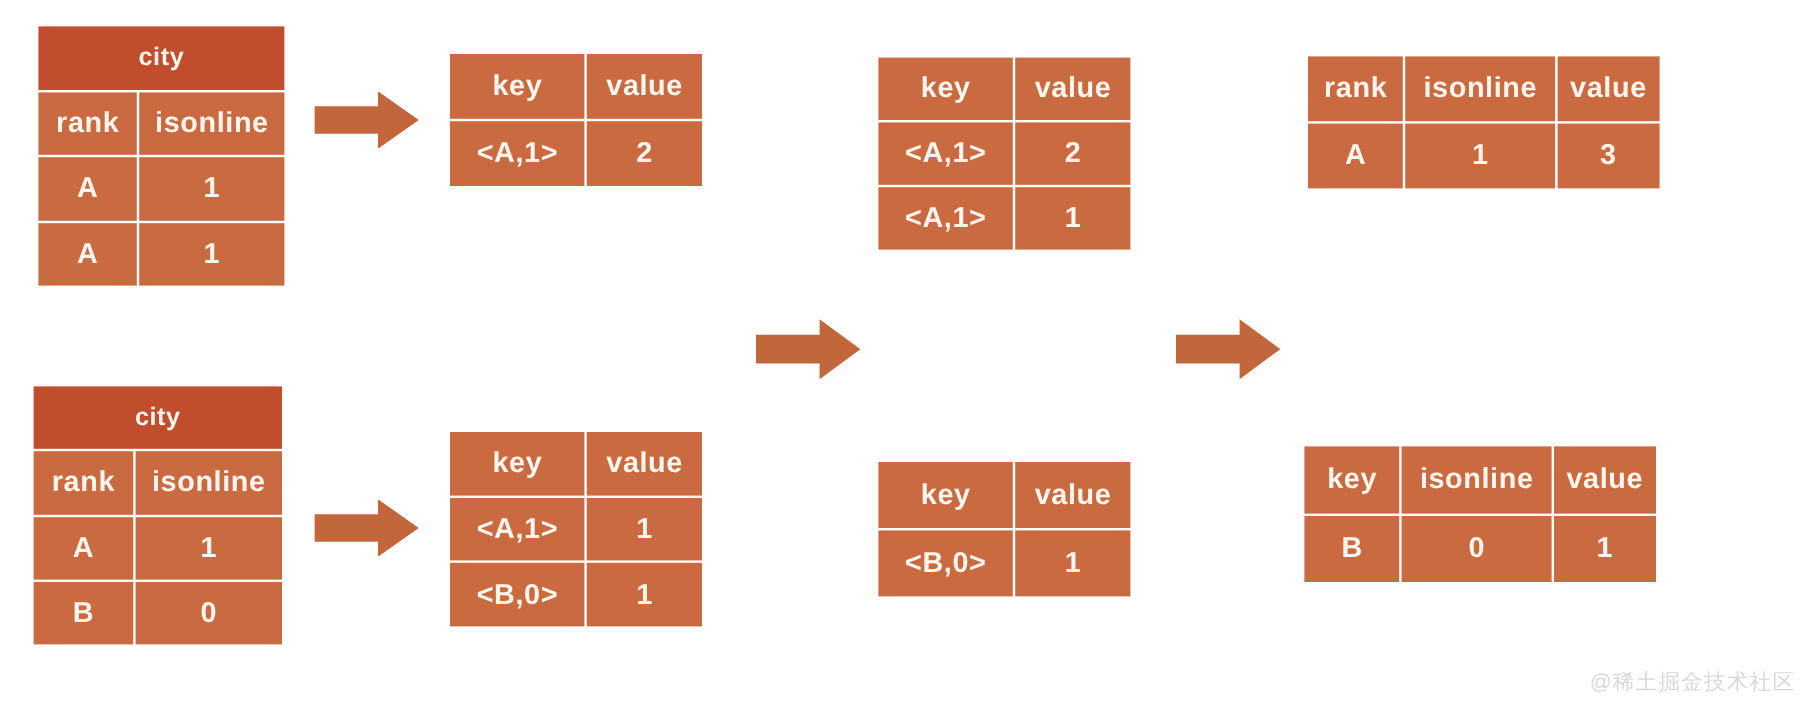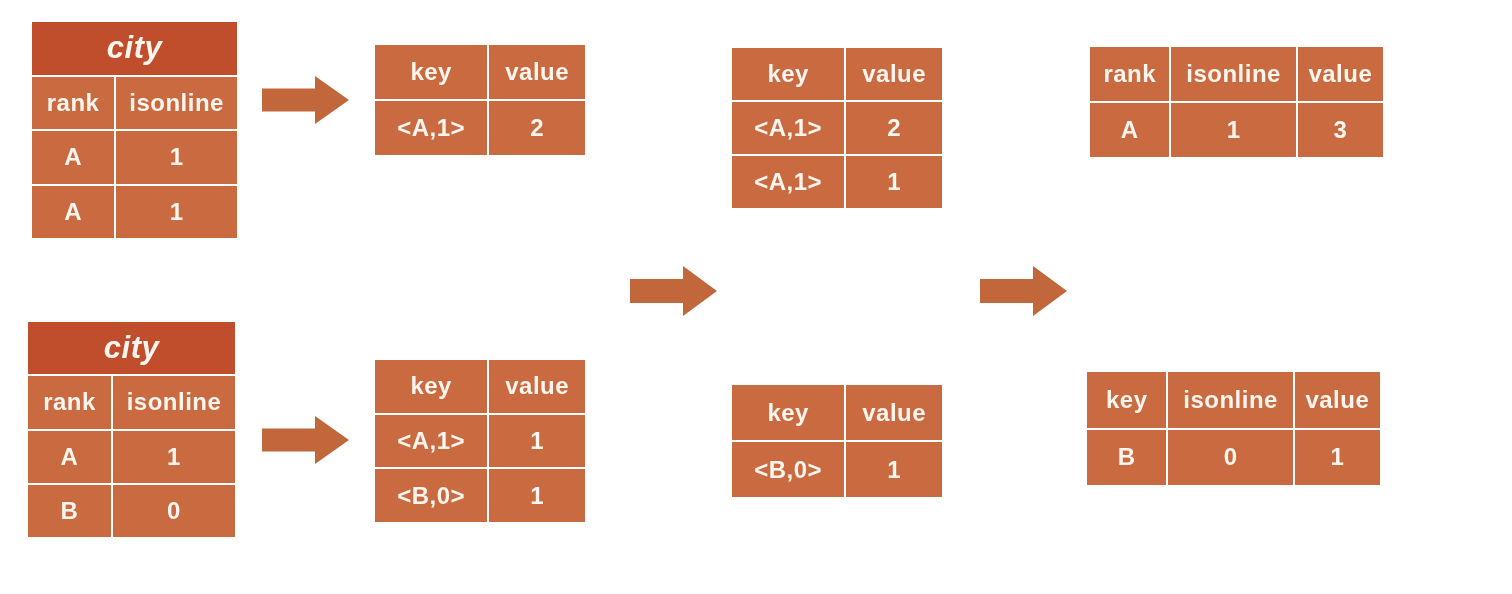--- a/index.html
+++ b/index.html
@@ -24,23 +24,22 @@
     color: var(--text, #fdf5ee);
     display: flex;
     align-items: center;
     justify-content: center;
     font-size: 24px;
     font-weight: 700;
     letter-spacing: 0.5px;
   }
   .cell.title {
     background: var(--table-header, #c04e2c);
-    font-size: 31px;
+    font-size: 21px;
     font-weight: 700;
-    font-style: italic;
   }
   
   .fA { flex: 40.5 1 0; }  
   .fB { flex: 59.5 1 0; }  
   .fK { flex: 54 1 0; }    
   .fV { flex: 46 1 0; }    
   .f3a { flex: 27.5 1 0; } 
   .f3b { flex: 43 1 0; }   
   .f3c { flex: 29.5 1 0; } 
 
@@ -195,14 +194,15 @@
       <div class="cell f3b">isonline</div>
       <div class="cell f3c">value</div>
     </div>
     <div class="row">
       <div class="cell f3a">B</div>
       <div class="cell f3b">0</div>
       <div class="cell f3c">1</div>
     </div>
   </div>
 
+  <div class="watermark">@稀土掘金技术社区</div>
 
 </div>
 
 </body></html>

